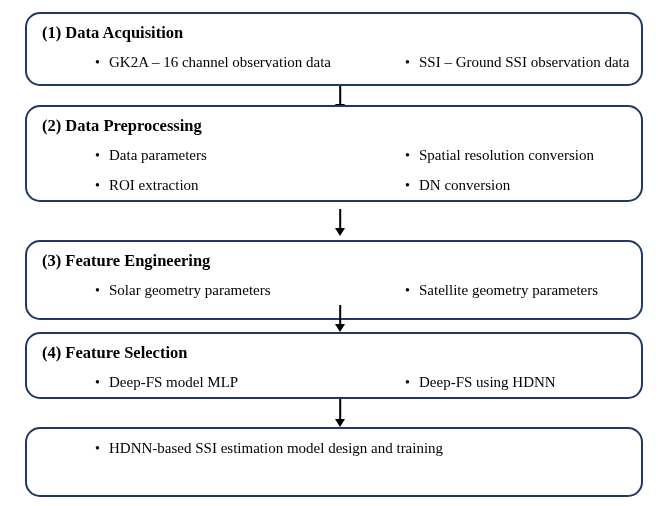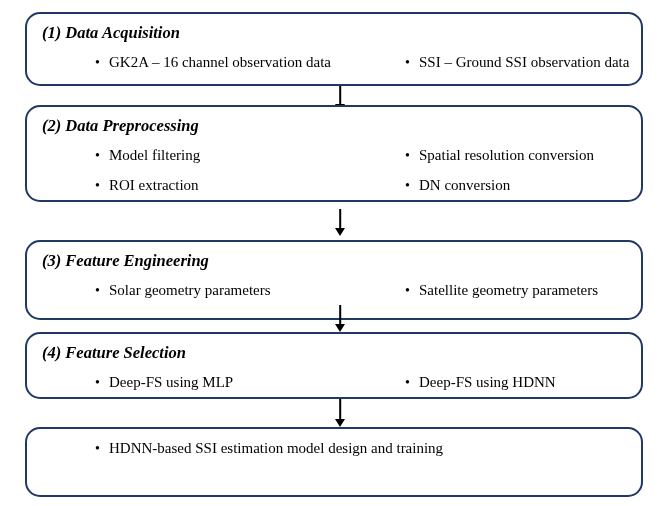--- a/index.html
+++ b/index.html
@@ -18,21 +18,20 @@
     border:2.5px solid #1f3864;
     border-radius:15px;
     background:#ffffff;
   }
   .box-title {
     font-weight:bold;
     font-size:16.5px;
     line-height:20px;
     padding:9px 4px 0 15px;
     white-space:nowrap;
-    font-style:italic;
   }
   .cols {
     display:grid;
     grid-template-columns:310px auto;
     padding-left:28px;
     margin-top:10px;
     margin-left:40px;
   }
   .col {
     list-style:none;
@@ -94,21 +93,21 @@
 
   <div class="arrow" style="top:86px;height:26px">
     <div class="arrow-line"></div>
     <div class="arrow-head"></div>
   </div>
 
   <div class="box" style="top:105px;height:97px">
     <div class="box-title">(2) Data Preprocessing</div>
     <div class="cols">
       <ul class="col">
-        <li>Model filtering</li>
+        <li>Data parameters</li>
         <li>ROI extraction</li>
       </ul>
       <ul class="col">
         <li>Spatial resolution conversion</li>
         <li>DN conversion</li>
       </ul>
     </div>
   </div>
 
   <div class="arrow" style="top:209px;height:27px">
@@ -130,21 +129,21 @@
 
   <div class="arrow" style="top:305px;height:27px">
     <div class="arrow-line"></div>
     <div class="arrow-head"></div>
   </div>
 
   <div class="box" style="top:332px;height:67px">
     <div class="box-title">(4) Feature Selection</div>
     <div class="cols">
       <ul class="col">
-        <li>Deep-FS using MLP</li>
+        <li>Deep-FS model MLP</li>
       </ul>
       <ul class="col">
         <li>Deep-FS using HDNN</li>
       </ul>
     </div>
   </div>
 
   <div class="arrow" style="top:399px;height:28px">
     <div class="arrow-line"></div>
     <div class="arrow-head"></div>

